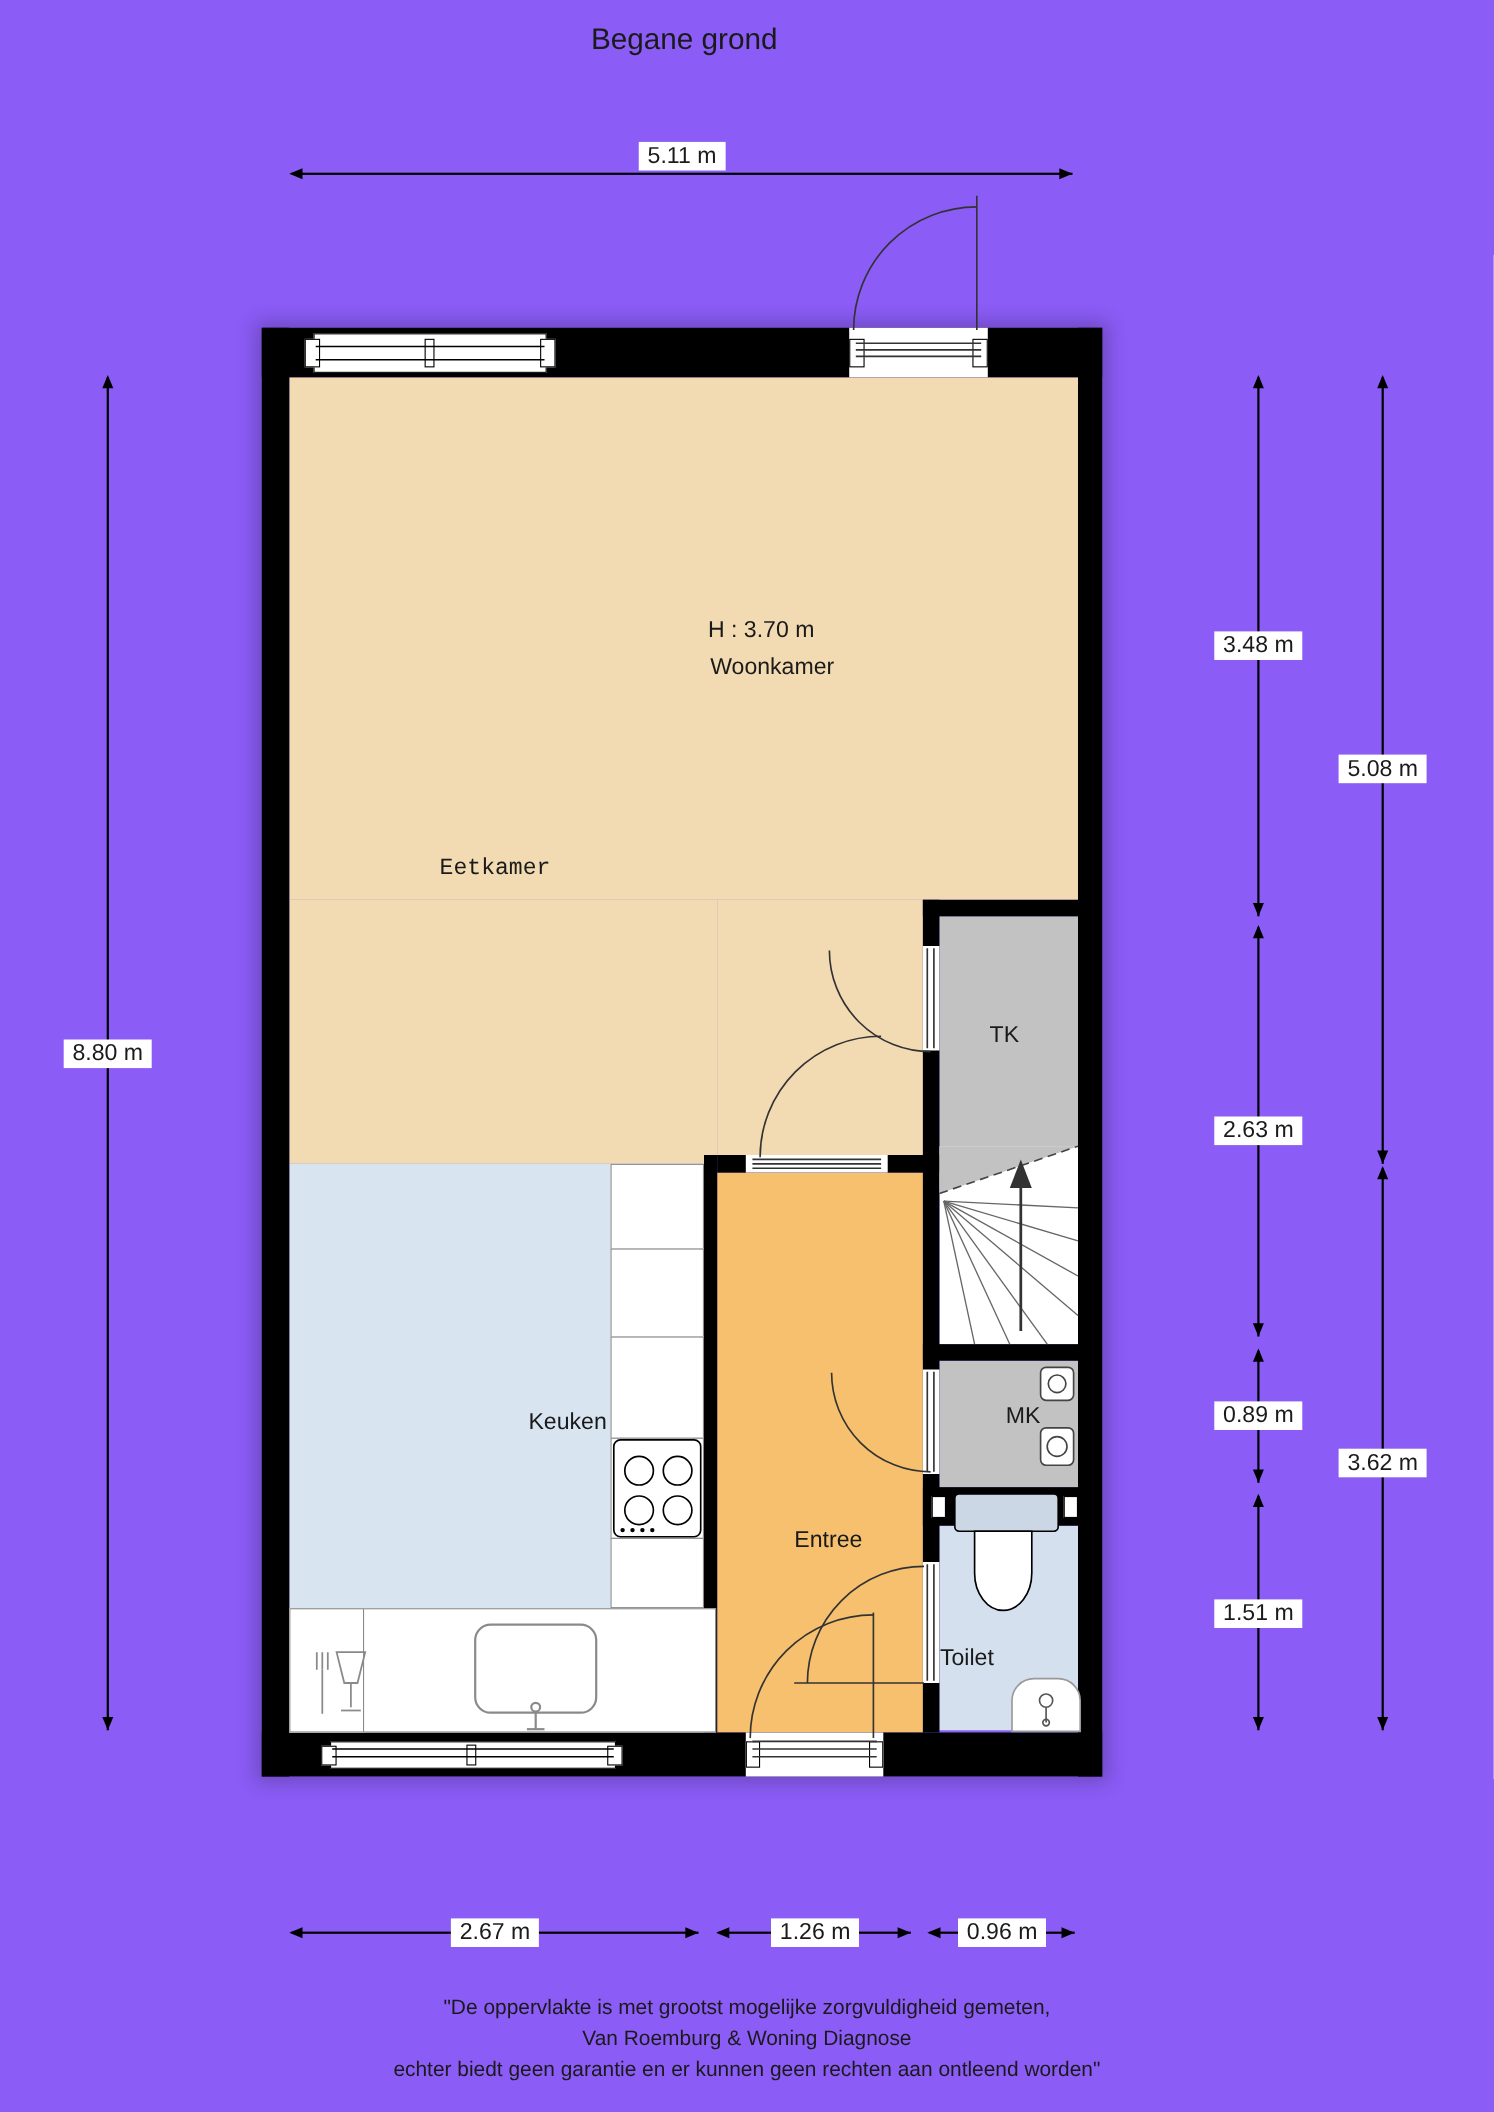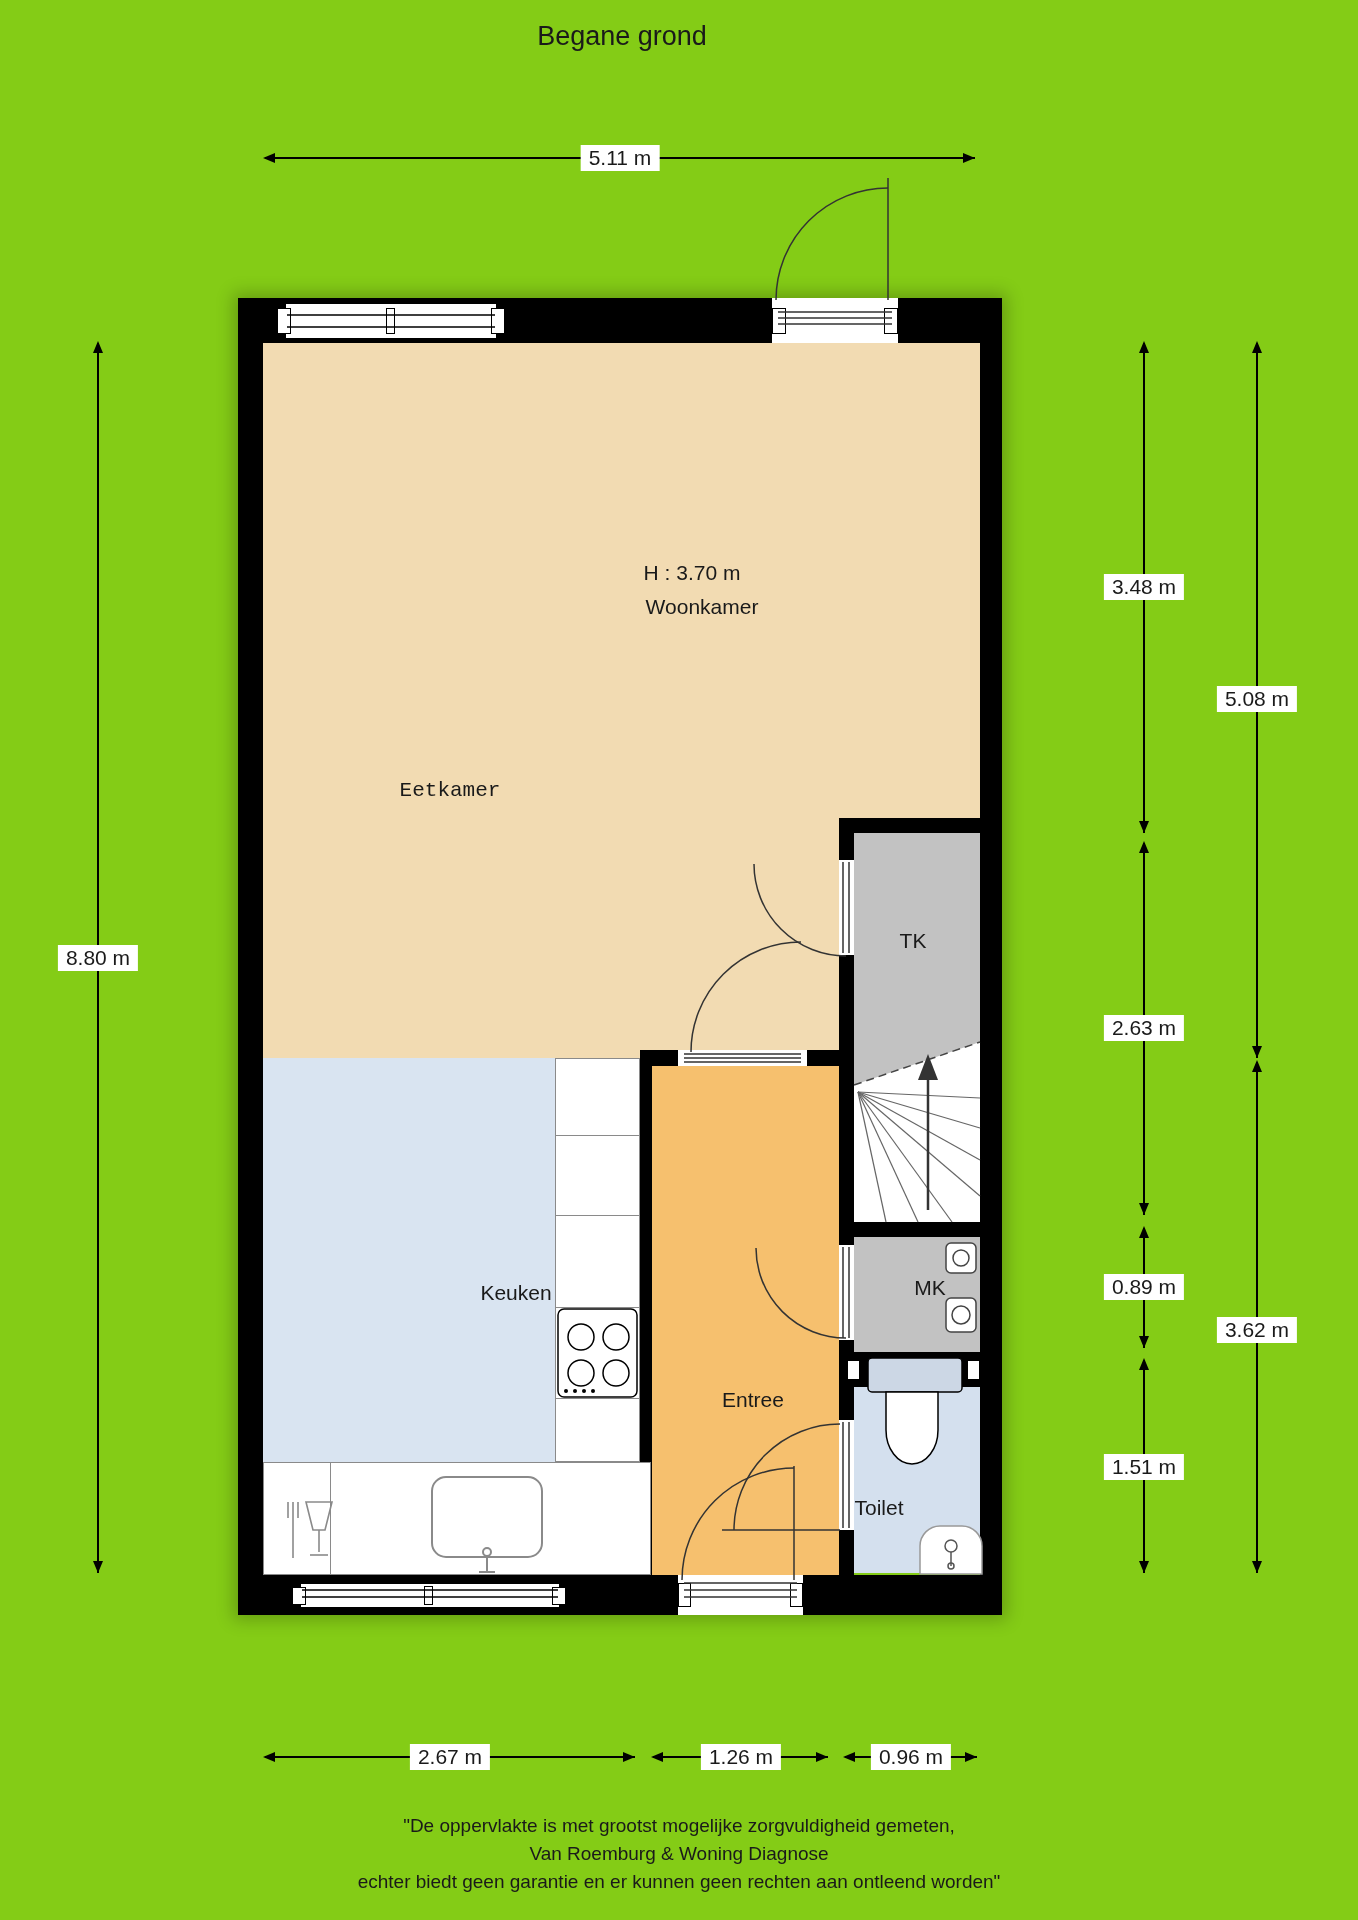--- a/index.html
+++ b/index.html
@@ -1,16 +1,16 @@
 <!DOCTYPE html>
 <html style="--wall: #000000; --livingFloor: #f2dbb2; --kitchenFloor: #d9e4f1; --entreeFloor: #f6c06e; --closetFloor: #c2c2c2; --toiletFloor: #d4e0ee; --cisternFill: #ccd7e5;"><head>
 <meta charset="utf-8">
 <style>
   html,body{margin:0;padding:0;background:#fff;}
-  .page{position:relative;width:1358px;height:1920px;background:#84cc16;overflow:hidden;
+  .page{position:relative;width:1358px;height:1920px;background:#8b5cf6;overflow:hidden;
         font-family:"Liberation Sans", sans-serif;color:#1a1a1a;}
   .wall{position:absolute;background:var(--wall,#000);}
   .floor{position:absolute;}
   .opening{position:absolute;background:#fff;}
   .jamb{position:absolute;background:#fff;border:1.5px solid #000;box-sizing:border-box;}
   .winframe{position:absolute;background:#fff;border:1.5px solid #000;box-sizing:border-box;}
   .cab{position:absolute;background:#fff;border:1px solid #8a8a8a;box-sizing:border-box;}
   .room-label{position:absolute;transform:translate(-50%,-50%);font-size:21px;white-space:nowrap;}
   .dim-label{position:absolute;transform:translate(-50%,-50%);font-size:21px;white-space:nowrap;
              background:#fff;padding:1px 8px;}
@@ -198,21 +198,21 @@
   <div class="room-label" style="left:450px;top:790px;font-family:Liberation Mono, monospace;">Eetkamer</div>
   <div class="room-label" style="left:913px;top:941px;">TK</div>
   <div class="room-label" style="left:476px;top:1293px;margin-left:40px;">Keuken</div>
   <div class="room-label" style="left:930px;top:1288px;">MK</div>
   <div class="room-label" style="left:753px;top:1400px;">Entree</div>
   <div class="room-label" style="left:879px;top:1508px;">Toilet</div>
 
   <div class="hline" style="left:265px;top:157px;width:710px;"></div>
   <div class="arr arr-left" style="left:263px;top:153px;"></div>
   <div class="arr arr-right" style="left:963px;top:153px;"></div>
-  <div class="dim-label" style="left:620px;top:158px;text-align:center;">5.11 m</div>
+  <div class="dim-label" style="left:620px;top:142px;text-align:center;">5.11 m</div>
 
   <div class="vline" style="left:97px;top:343px;height:1230px;"></div>
   <div class="arr arr-up" style="left:93px;top:341px;"></div>
   <div class="arr arr-down" style="left:93px;top:1561px;"></div>
   <div class="dim-label" style="left:98px;top:958px;">8.80 m</div>
 
   <div class="vline" style="left:1143px;top:343px;height:490px;"></div>
   <div class="arr arr-up" style="left:1139px;top:341px;"></div>
   <div class="arr arr-down" style="left:1139px;top:821px;"></div>
   <div class="dim-label" style="left:1144px;top:587px;">3.48 m</div>

